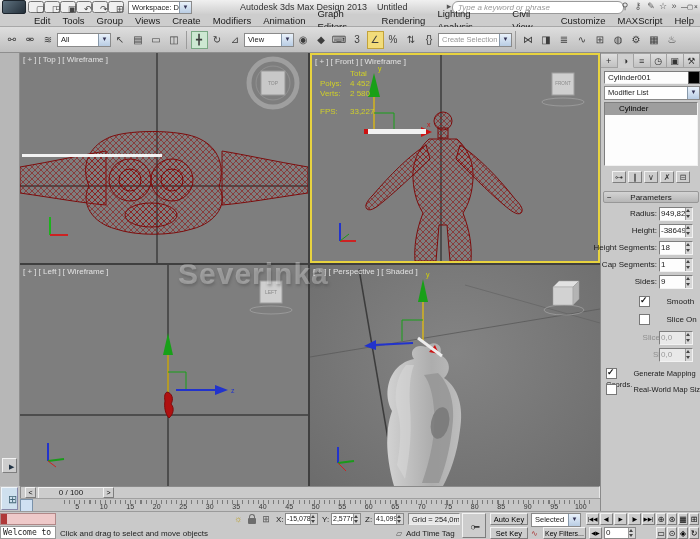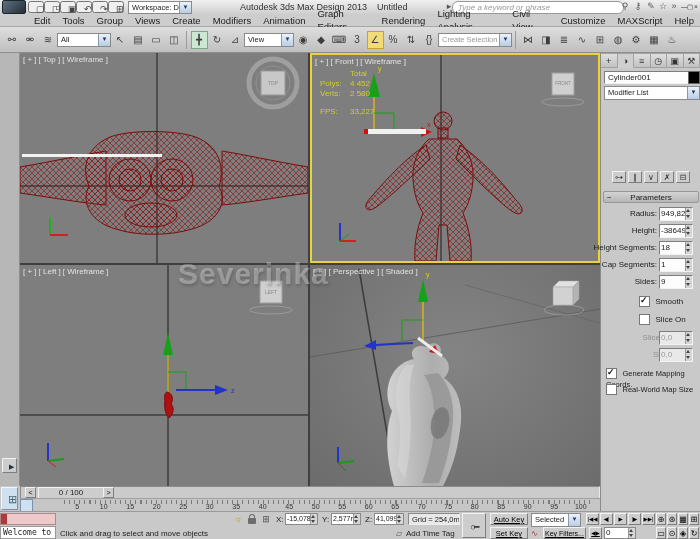--- a/index.html
+++ b/index.html
@@ -88,21 +88,21 @@
   .cp-val{flex:1;font-size:8px;line-height:11px;padding-left:1px;overflow:hidden;white-space:nowrap;}
   .spin{width:6px;display:flex;flex-direction:column;background:#d6d6d6;border-left:1px solid #999;}
   .spin b{flex:1;position:relative;}
   .spin b::after{content:"";position:absolute;left:0px;top:1px;border-left:2.5px solid transparent;border-right:2.5px solid transparent;}
   .spin .up::after{border-bottom:3.5px solid #444;}
   .spin .dn::after{border-top:3.5px solid #444;}
   #cparams{position:absolute;left:0;top:153px;width:100px;}
   .cbrow{position:absolute;width:100px;height:12px;}
   .cb{width:9px;height:9px;background:#fff;border:1px solid #777;display:inline-block;position:relative;vertical-align:middle;}
   .cb[data-checked="true"]::after{content:"✓";position:absolute;left:0;top:-2px;font-size:9px;font-weight:bold;color:#111;}
-  .cb-label{font-size:8px;margin-left:3px;vertical-align:middle;}
+  .cb-label{font-size:8px;margin-left:14px;vertical-align:middle;}
   .disabled .cp-label{color:#8f8f8f;}
   .disabled .cp-val{color:#9a9a9a;}
   .disabled .cp-field{background:#e9e9e9;}
 
   
   #slider-row{position:absolute;left:20px;top:486px;width:580px;height:12px;background:#c2c2c2;}
   #slider-track{position:absolute;left:0;top:0;width:578px;height:11px;background:#cbcbcb;
     border:1px solid;border-color:#8a8a8a #e8e8e8 #e8e8e8 #8a8a8a;}
   .sl-btn{position:absolute;top:0px;width:11px;height:11px;font-size:7px;line-height:10px;text-align:center;padding:0;}
   #sl-handle{position:absolute;left:17px;top:0px;width:64px;height:11px;font-size:8px;line-height:10px;text-align:center;}
@@ -116,21 +116,21 @@
     text-align:center;color:#467;background:#cfe0ee;border:1px solid;border-color:#f0f6fb #88a #88a #f0f6fb;}
 
   
   #statusbar{position:absolute;left:0;top:511px;width:700px;height:28px;background:#c9c9c9;border-top:1px solid #9a9a9a;box-sizing:border-box;}
   .sb-field{position:absolute;height:12px;background:#e8e8e8;border:1px solid;border-color:#8a8a8a #eee #eee #8a8a8a;
     font-size:8px;line-height:11px;padding:0 3px;box-sizing:border-box;overflow:hidden;white-space:nowrap;}
   .sb-lbl{position:absolute;font-size:8px;}
   .sb-num{position:absolute;height:12px;background:#fff;border:1px solid #8a8a8a;display:flex;box-sizing:border-box;}
   .sb-num .v{flex:1;font-size:7px;line-height:10px;padding-left:1px;overflow:hidden;white-space:nowrap;}
   .sb-ico{position:absolute;width:12px;height:12px;text-align:center;font-size:9px;line-height:12px;color:#555;}
-  .sbtn{position:absolute;height:12px;font-size:7.5px;text-align:center;padding:0;line-height:11px;text-decoration:underline;}
+  .sbtn{position:absolute;height:12px;font-size:7.5px;text-align:center;padding:0;line-height:11px;}
   #listener-pink{position:absolute;left:0;top:1px;width:56px;height:12px;background:#eec9c9;border:1px solid #b08888;box-sizing:border-box;}
   #listener-red{position:absolute;left:0;top:0;width:6px;height:10px;background:#b03a3a;}
   #listener-white{position:absolute;left:0;top:14px;width:56px;height:13px;background:#fff;border:1px solid #999;
     font-size:8px;line-height:12px;padding-left:2px;box-sizing:border-box;}
   #prompt{position:absolute;left:60px;top:17px;font-size:8px;color:#222;}
   .mini-lock{position:absolute;width:8px;height:6px;background:#6d6d6d;border-radius:1px;}
   .mini-lock::before{content:"";position:absolute;left:1px;top:-4px;width:4px;height:4px;border:1.5px solid #6d6d6d;border-bottom:none;border-radius:3px 3px 0 0;}
   #key-btn{position:absolute;left:462px;top:1px;width:24px;height:25px;font-size:9px;letter-spacing:-2px;line-height:24px;text-align:center;color:#222;}
   .pbtn{width:13px;height:12px;font-size:5.5px;line-height:11px;text-align:center;padding:0;margin-right:1px;}
   .nbtn{width:10px;height:12px;font-size:8px;line-height:11px;text-align:center;padding:0;margin-right:1px;}
@@ -432,20 +432,24 @@
         <span class="cptab"><span>◷</span></span>
         <span class="cptab"><span>▣</span></span>
         <span class="cptab"><span>⚒</span></span>
       </div>
     <div id="objname" class="sunken">Cylinder001</div>
     <div id="objcolor"></div>
     <div id="modlist" class="combo">
       <span class="txt">Modifier List</span>
         <span class="arr">▼</span>
     </div>
+    <div id="stackbox" class="sunken">
+
+    <div class="stack-item" data-selected="true"><span>Cylinder</span></div>
+      </div>
     <div id="stacktools">
 
     <button class="stbtn raised"><span>⊶</span></button>
         <button class="stbtn raised"><span>∥</span></button>
         <button class="stbtn raised"><span>∨</span></button>
         <button class="stbtn raised"><span>✗</span></button>
         <button class="stbtn raised"><span>⊟</span></button>
       </div>
     <div id="rollout">
       <span class="minus">−</span>

